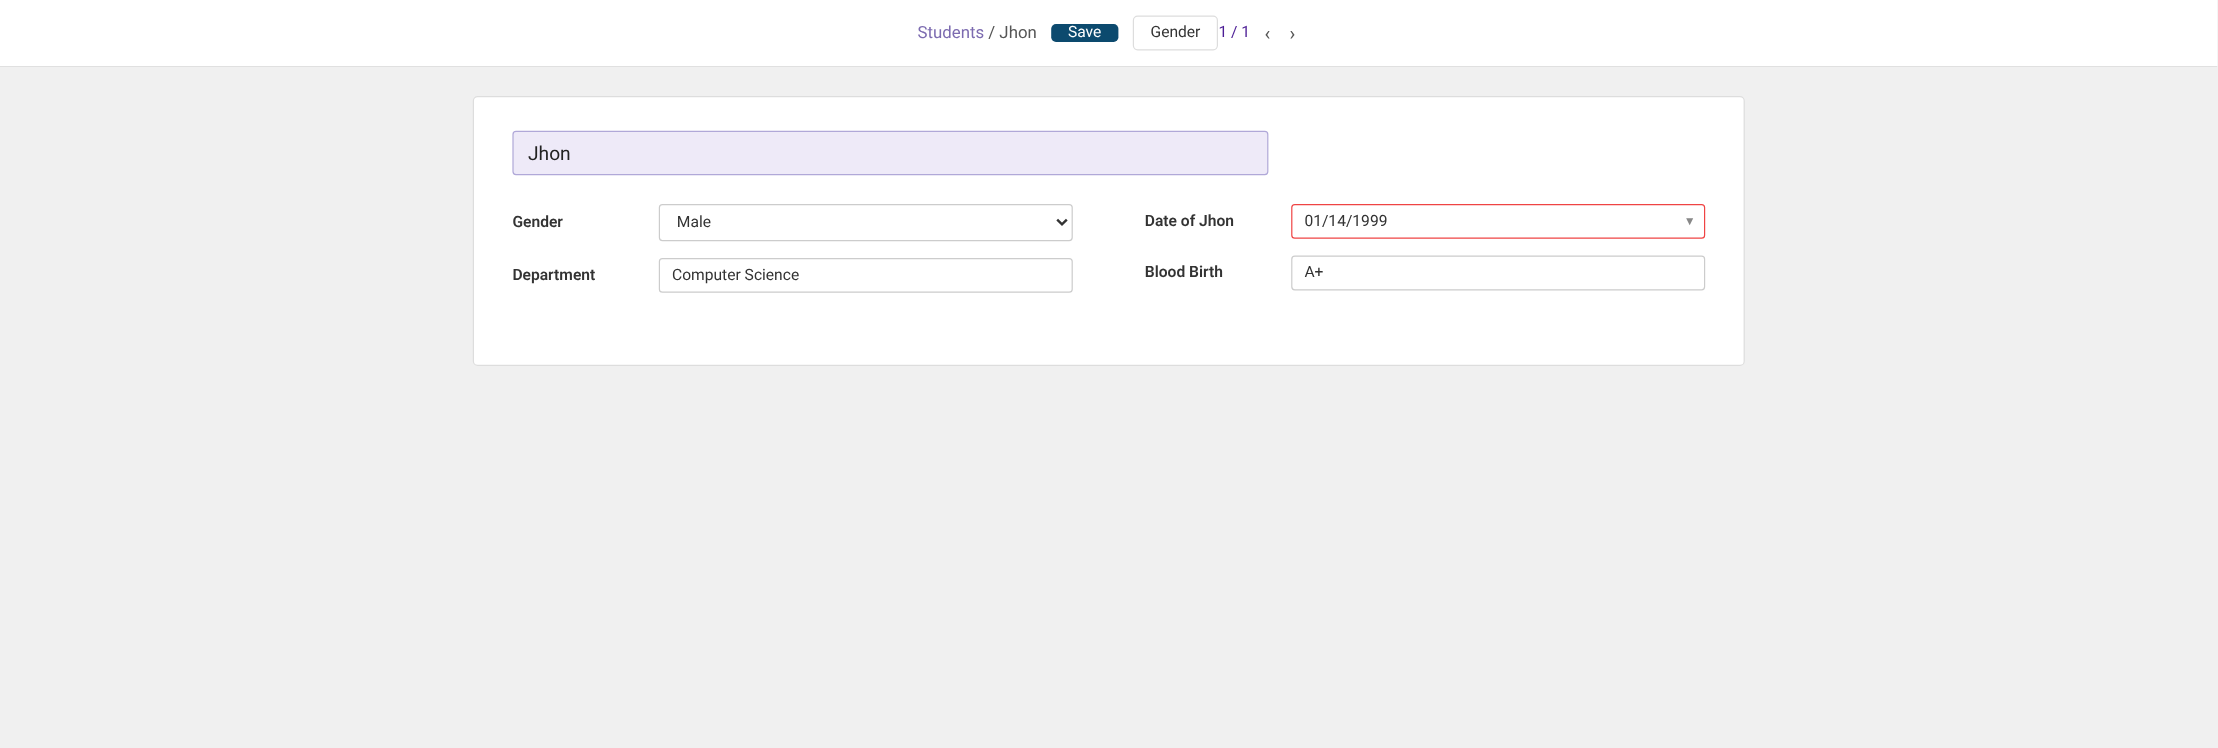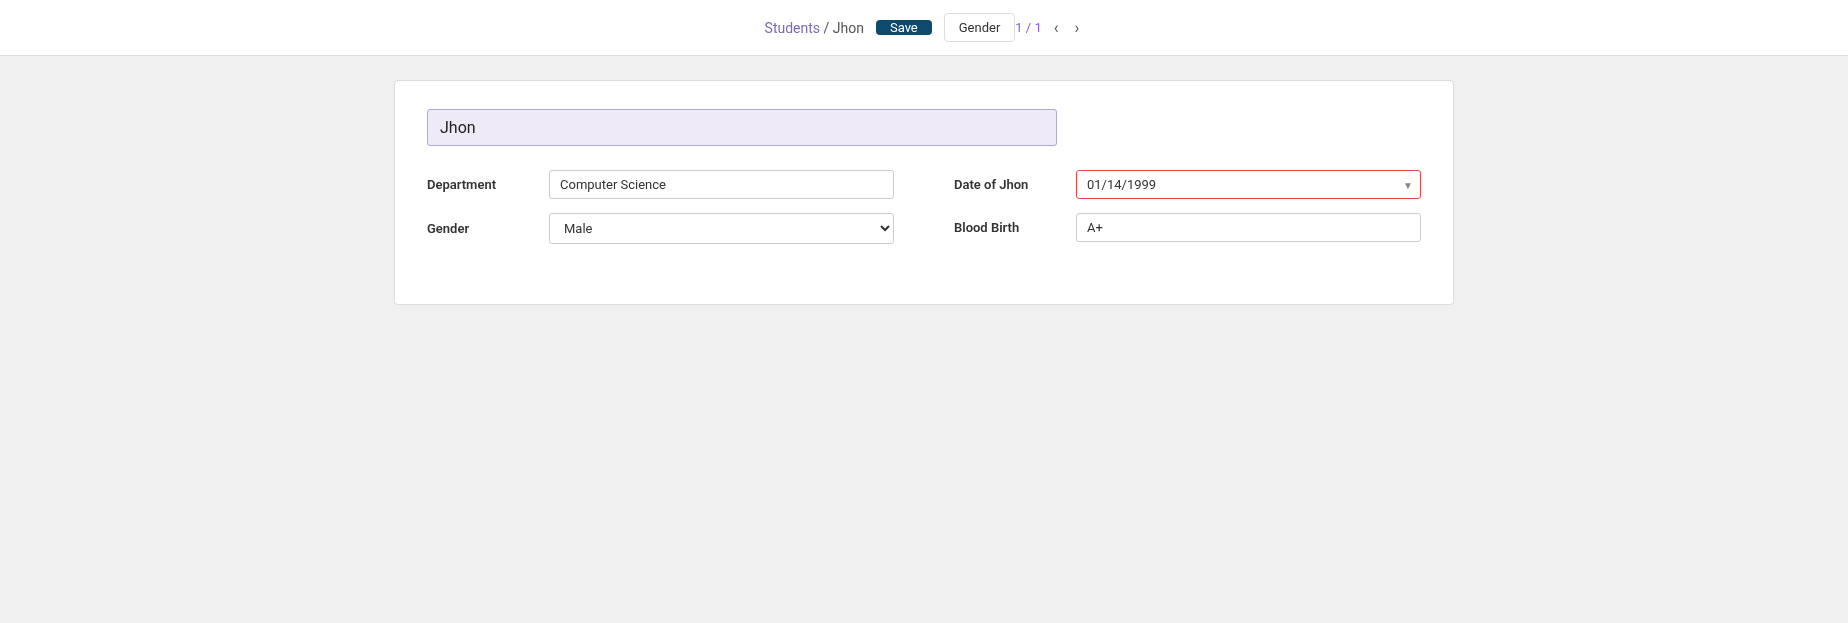--- a/index.html
+++ b/index.html
@@ -62,21 +62,21 @@
     }
 
     .top-bar-right {
       display: flex;
       align-items: center;
       gap: 8px;
     }
 
     .pagination-info {
       font-size: 13px;
-      color: #8b5cf6;
+      color: #4c1d95;
     }
 
     .nav-btn {
       background: none;
       border: none;
       cursor: pointer;
       font-size: 16px;
       color: #555;
       padding: 2px 4px;
     }
@@ -207,33 +207,33 @@
     
     
     <input type="text" class="name-input" value="Jhon" style="">
 
     
     <div class="form-grid">
 
       <div class="form-section">
 
         <div class="form-row">
-          <label class="form-label">Department</label>
-          <input type="text" class="form-input" value="Computer Science" style="">
-        </div>
-
-        <div class="form-row">
           <label class="form-label">Gender</label>
           <select class="form-select">
             <option>Male</option>
             <option>Female</option>
             <option>Other</option>
           </select>
         </div>
 
+        <div class="form-row">
+          <label class="form-label">Department</label>
+          <input type="text" class="form-input" value="Computer Science" style="">
+        </div>
+
       </div>
 
       <div class="form-section">
 
         <div class="form-row">
           <label class="form-label">Date of Jhon</label>
           <div class="date-field-wrapper">
             <input type="text" value="01/14/1999" style="">
             <span class="date-dropdown-icon">▼</span>
           </div>

